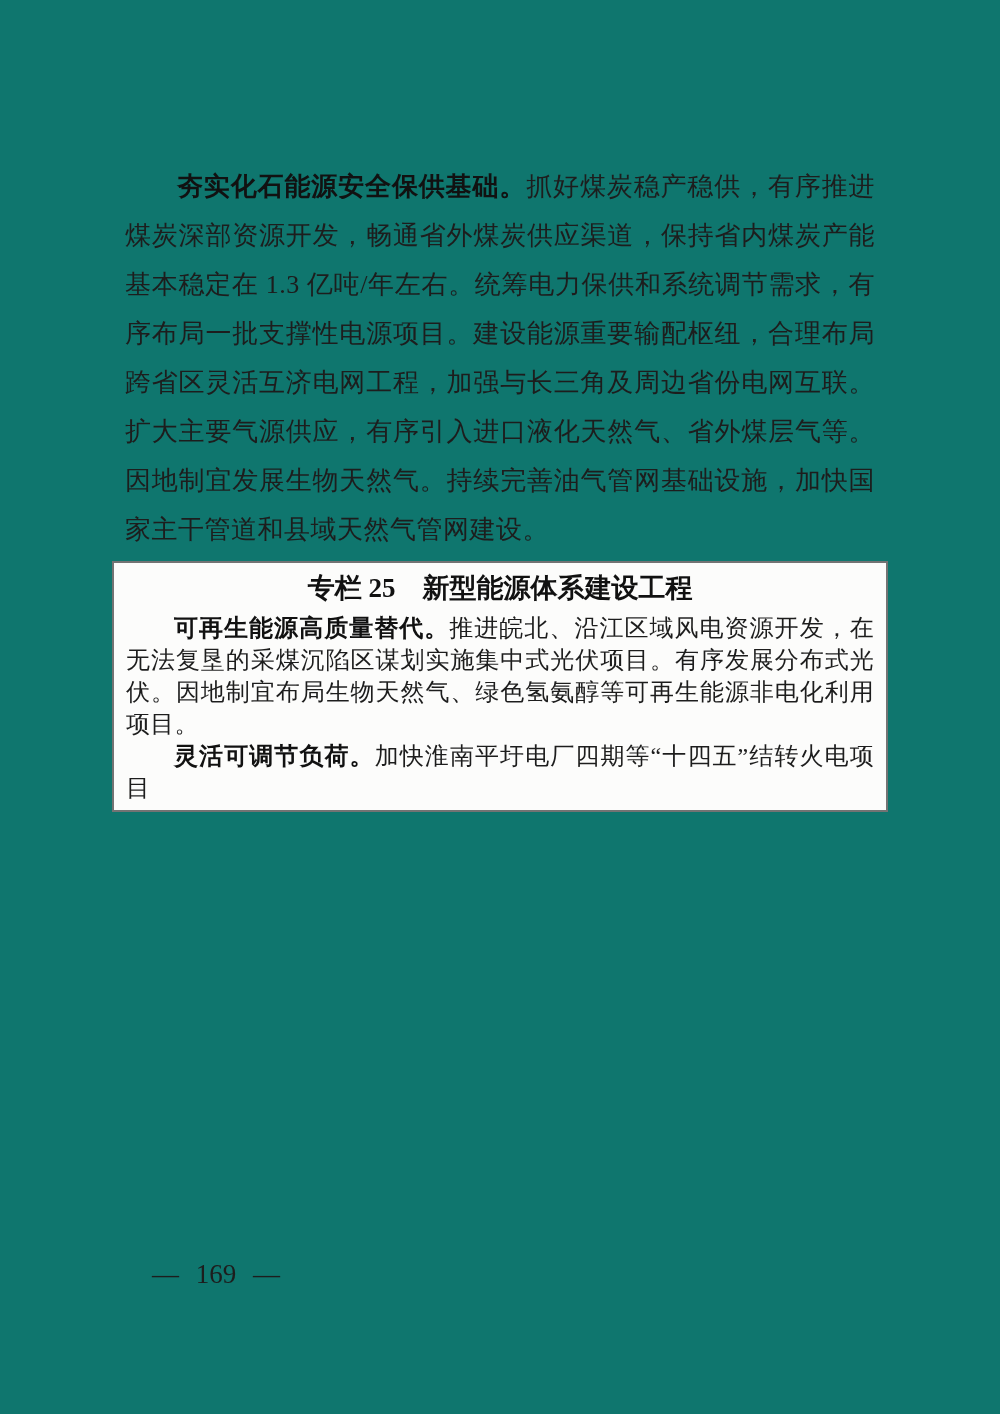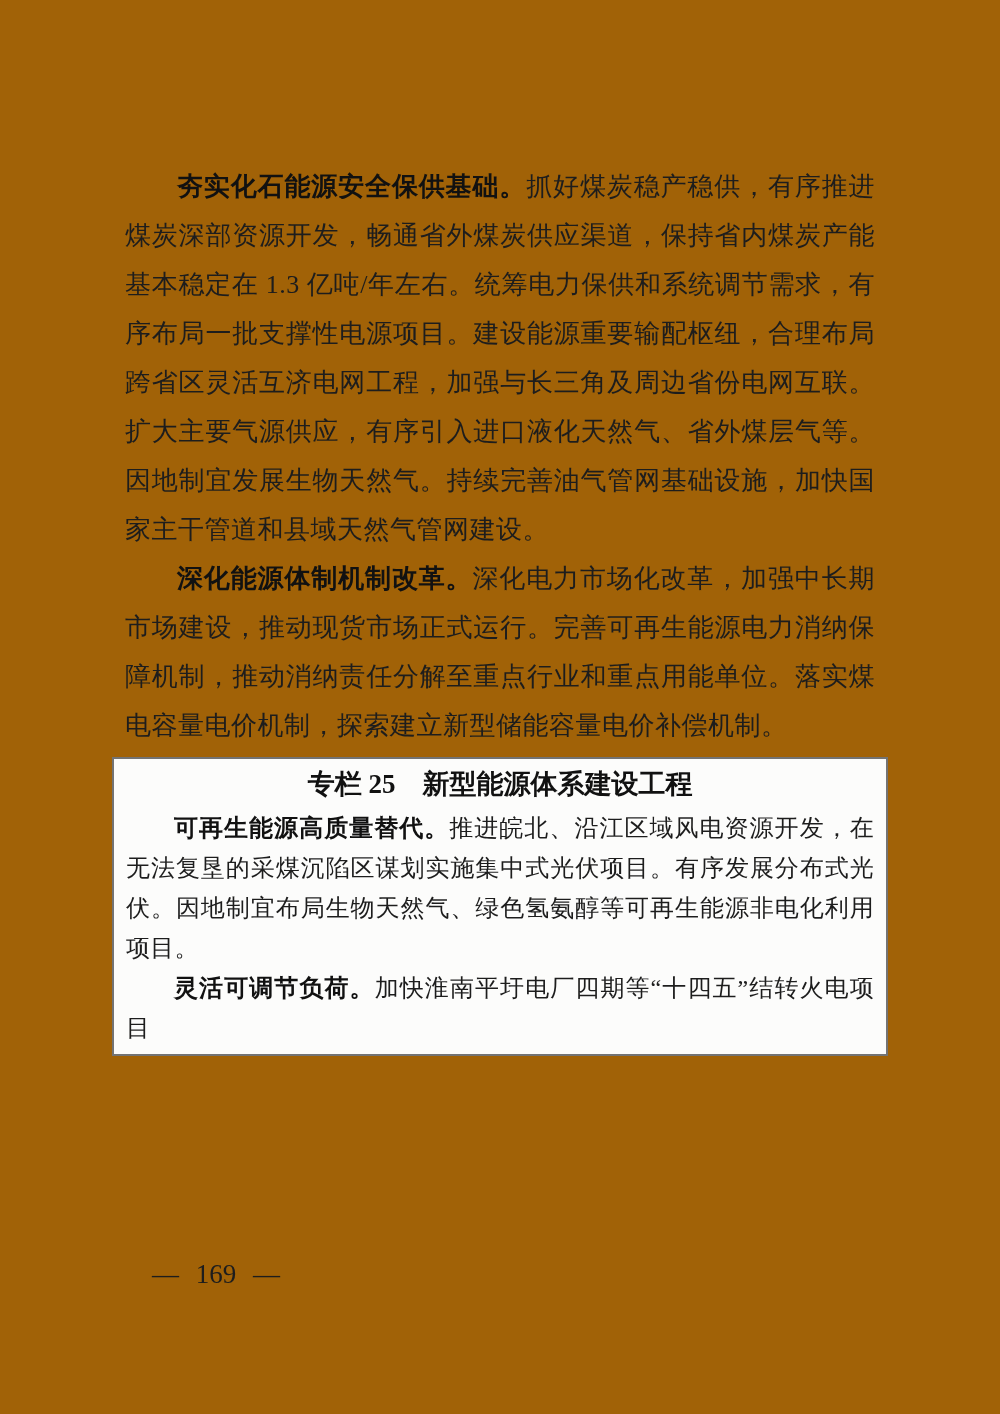--- a/index.html
+++ b/index.html
@@ -46,21 +46,21 @@
     text-align: center;
     font-weight: 700;
     font-size: 27px;
     line-height: 47px;
     color: #111;
     white-space: pre;
   }
   .callout-para {
     margin: 0;
     font-size: 24px;
-    line-height: 40px;
+    line-height: 32px;
     text-align: justify;
     text-indent: 2em;
     color: #1d1d1d;
     letter-spacing: 0.3px;
   }
   .page-number {
     position: absolute;
     left: 152px;
     top: 1258px;
     font-size: 27px;
@@ -75,28 +75,27 @@
     font-family: "DejaVu Sans", "Liberation Sans", sans-serif;
     font-weight: 700;
     font-size: 20px;
     line-height: 24px;
     letter-spacing: 3px;
   }
 </style>
 </head>
 <body>
 
-<div class="page" style="background: #a16207;">
+<div class="page" style="background: #0f766e;">
 
   <div class="content">
 
     <p class="body-para"><span class="lead">夯实化石能源安全保供基础。</span><span>抓好煤炭稳产稳供，有序推进煤炭深部资源开发，畅通省外煤炭供应渠道，保持省内煤炭产能基本稳定在 1.3 亿吨/年左右。统筹电力保供和系统调节需求，有序布局一批支撑性电源项目。建设能源重要输配枢纽，合理布局跨省区灵活互济电网工程，加强与长三角及周边省份电网互联。扩大主要气源供应，有序引入进口液化天然气、省外煤层气等。因地制宜发展生物天然气。持续完善油气管网基础设施，加快国家主干管道和县域天然气管网建设。</span></p>
 
 
-    <p class="body-para"><span class="lead">深化能源体制机制改革。</span><span>深化电力市场化改革，加强中长期市场建设，推动现货市场正式运行。完善可再生能源电力消纳保障机制，推动消纳责任分解至重点行业和重点用能单位。落实煤电容量电价机制，探索建立新型储能容量电价补偿机制。</span></p>
 
     <div class="callout">
       <div class="callout-title">专栏 25　新型能源体系建设工程</div>
 
       <p class="callout-para"><span class="lead">可再生能源高质量替代。</span><span>推进皖北、沿江区域风电资源开发，在无法复垦的采煤沉陷区谋划实施集中式光伏项目。有序发展分布式光伏。因地制宜布局生物天然气、绿色氢氨醇等可再生能源非电化利用项目。</span></p>
 
       <p class="callout-para"><span class="lead">灵活可调节负荷。</span><span>加快淮南平圩电厂四期等“十四五”结转火电项目</span></p>
     </div>
 
   </div>

